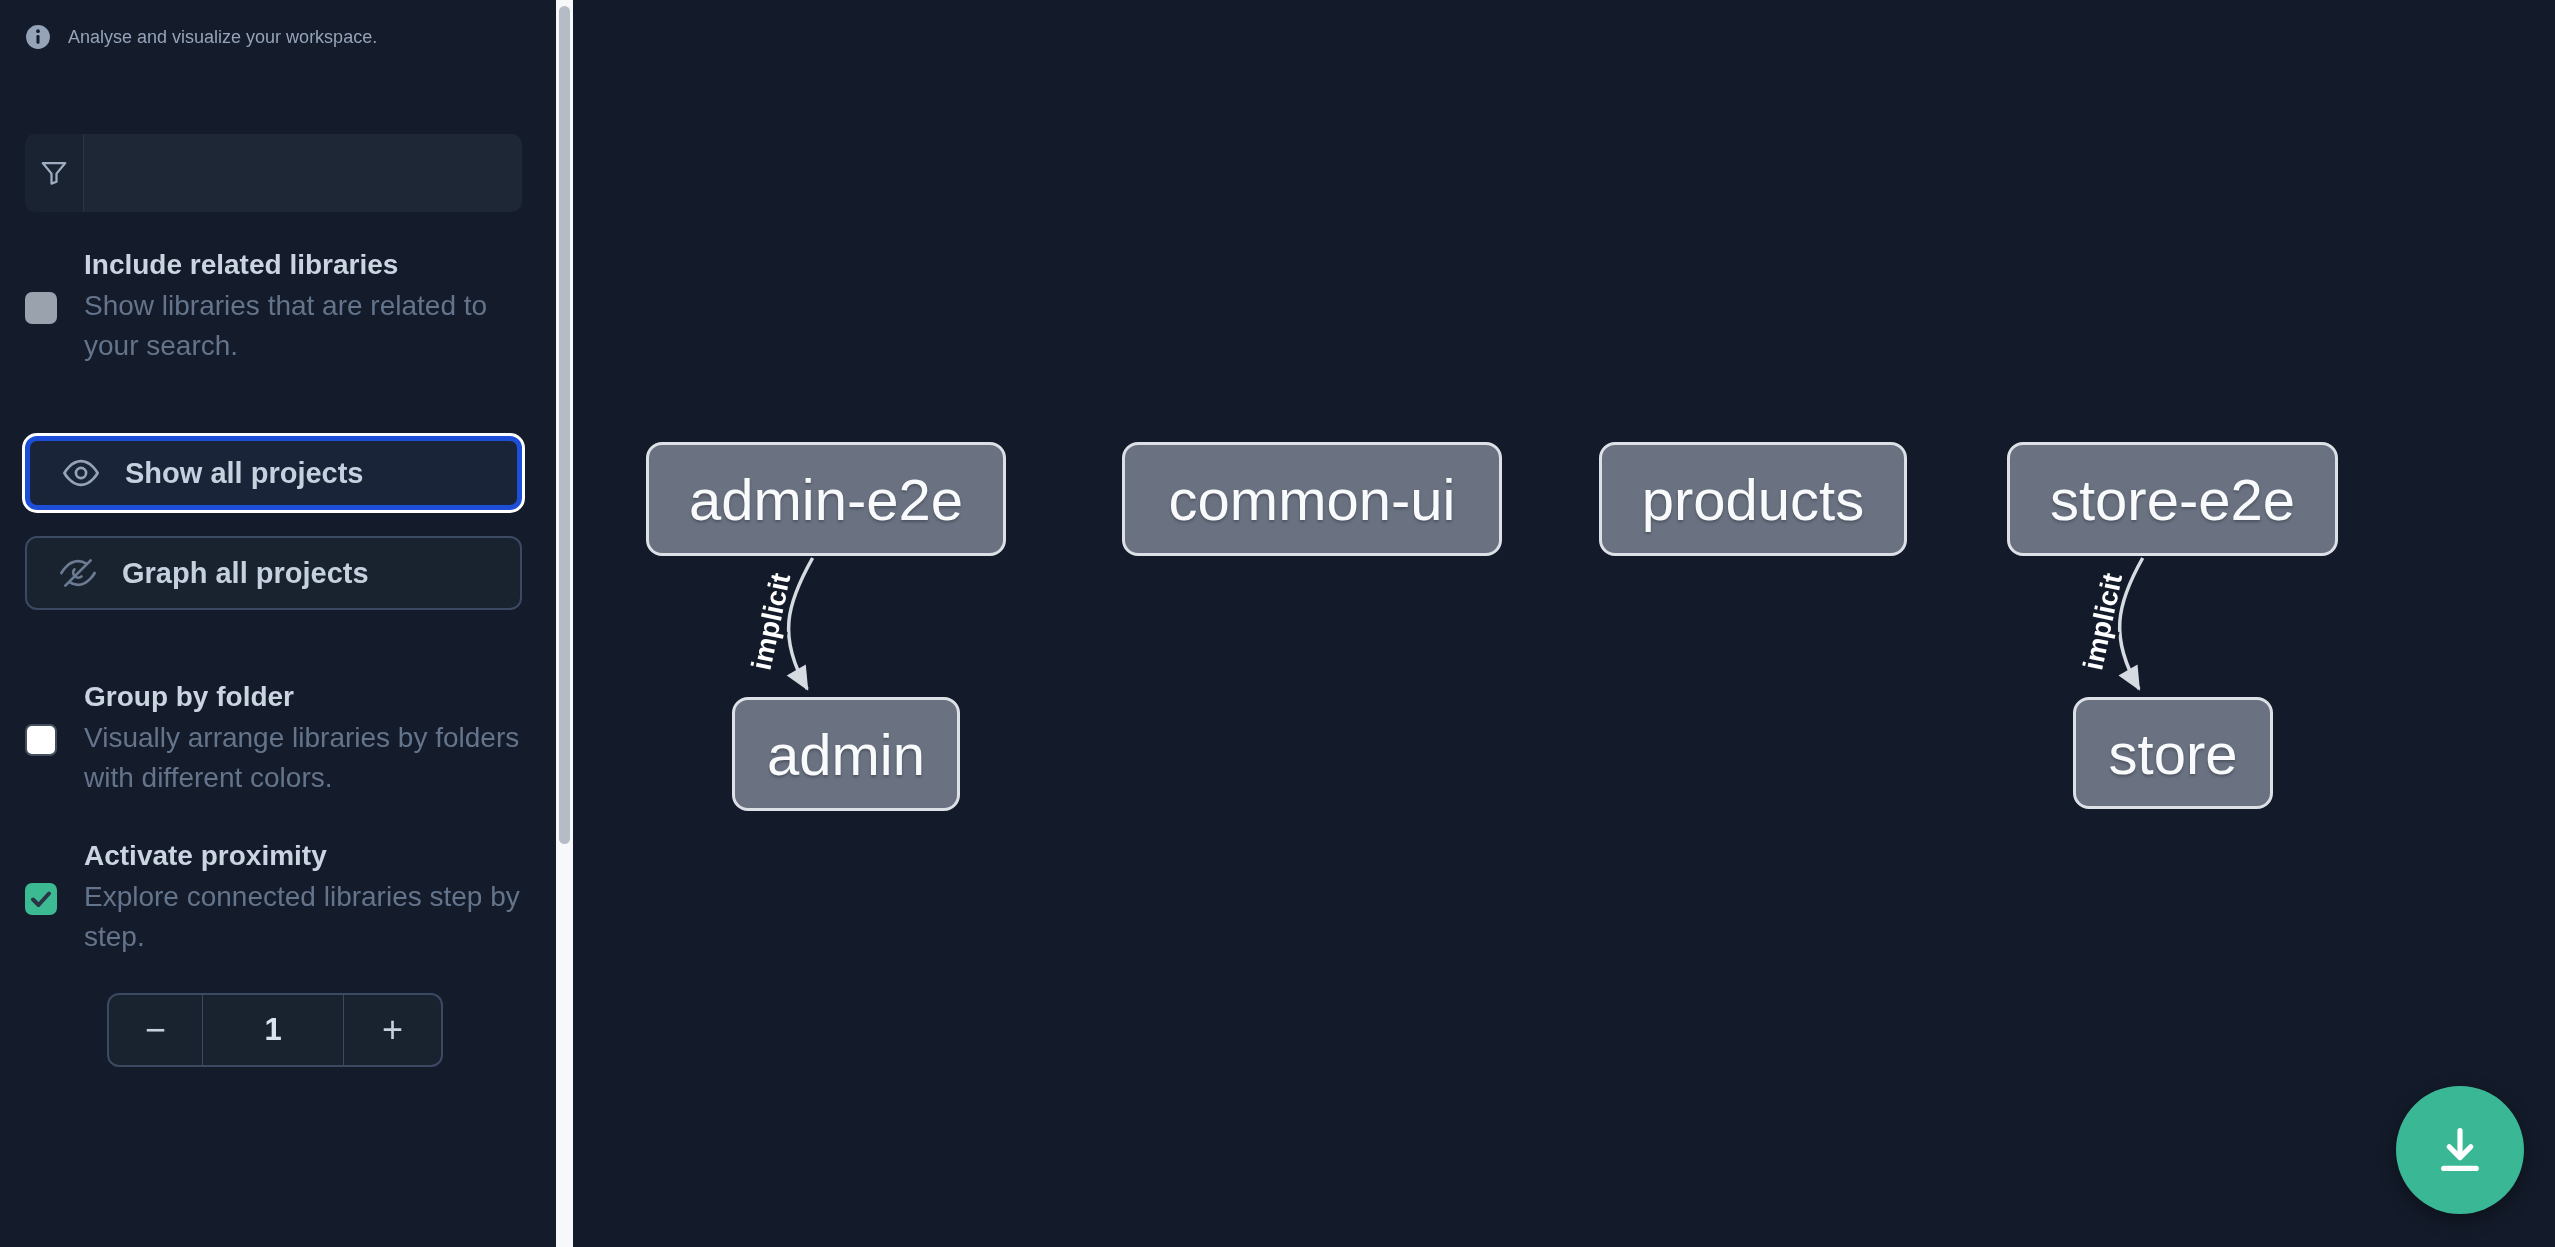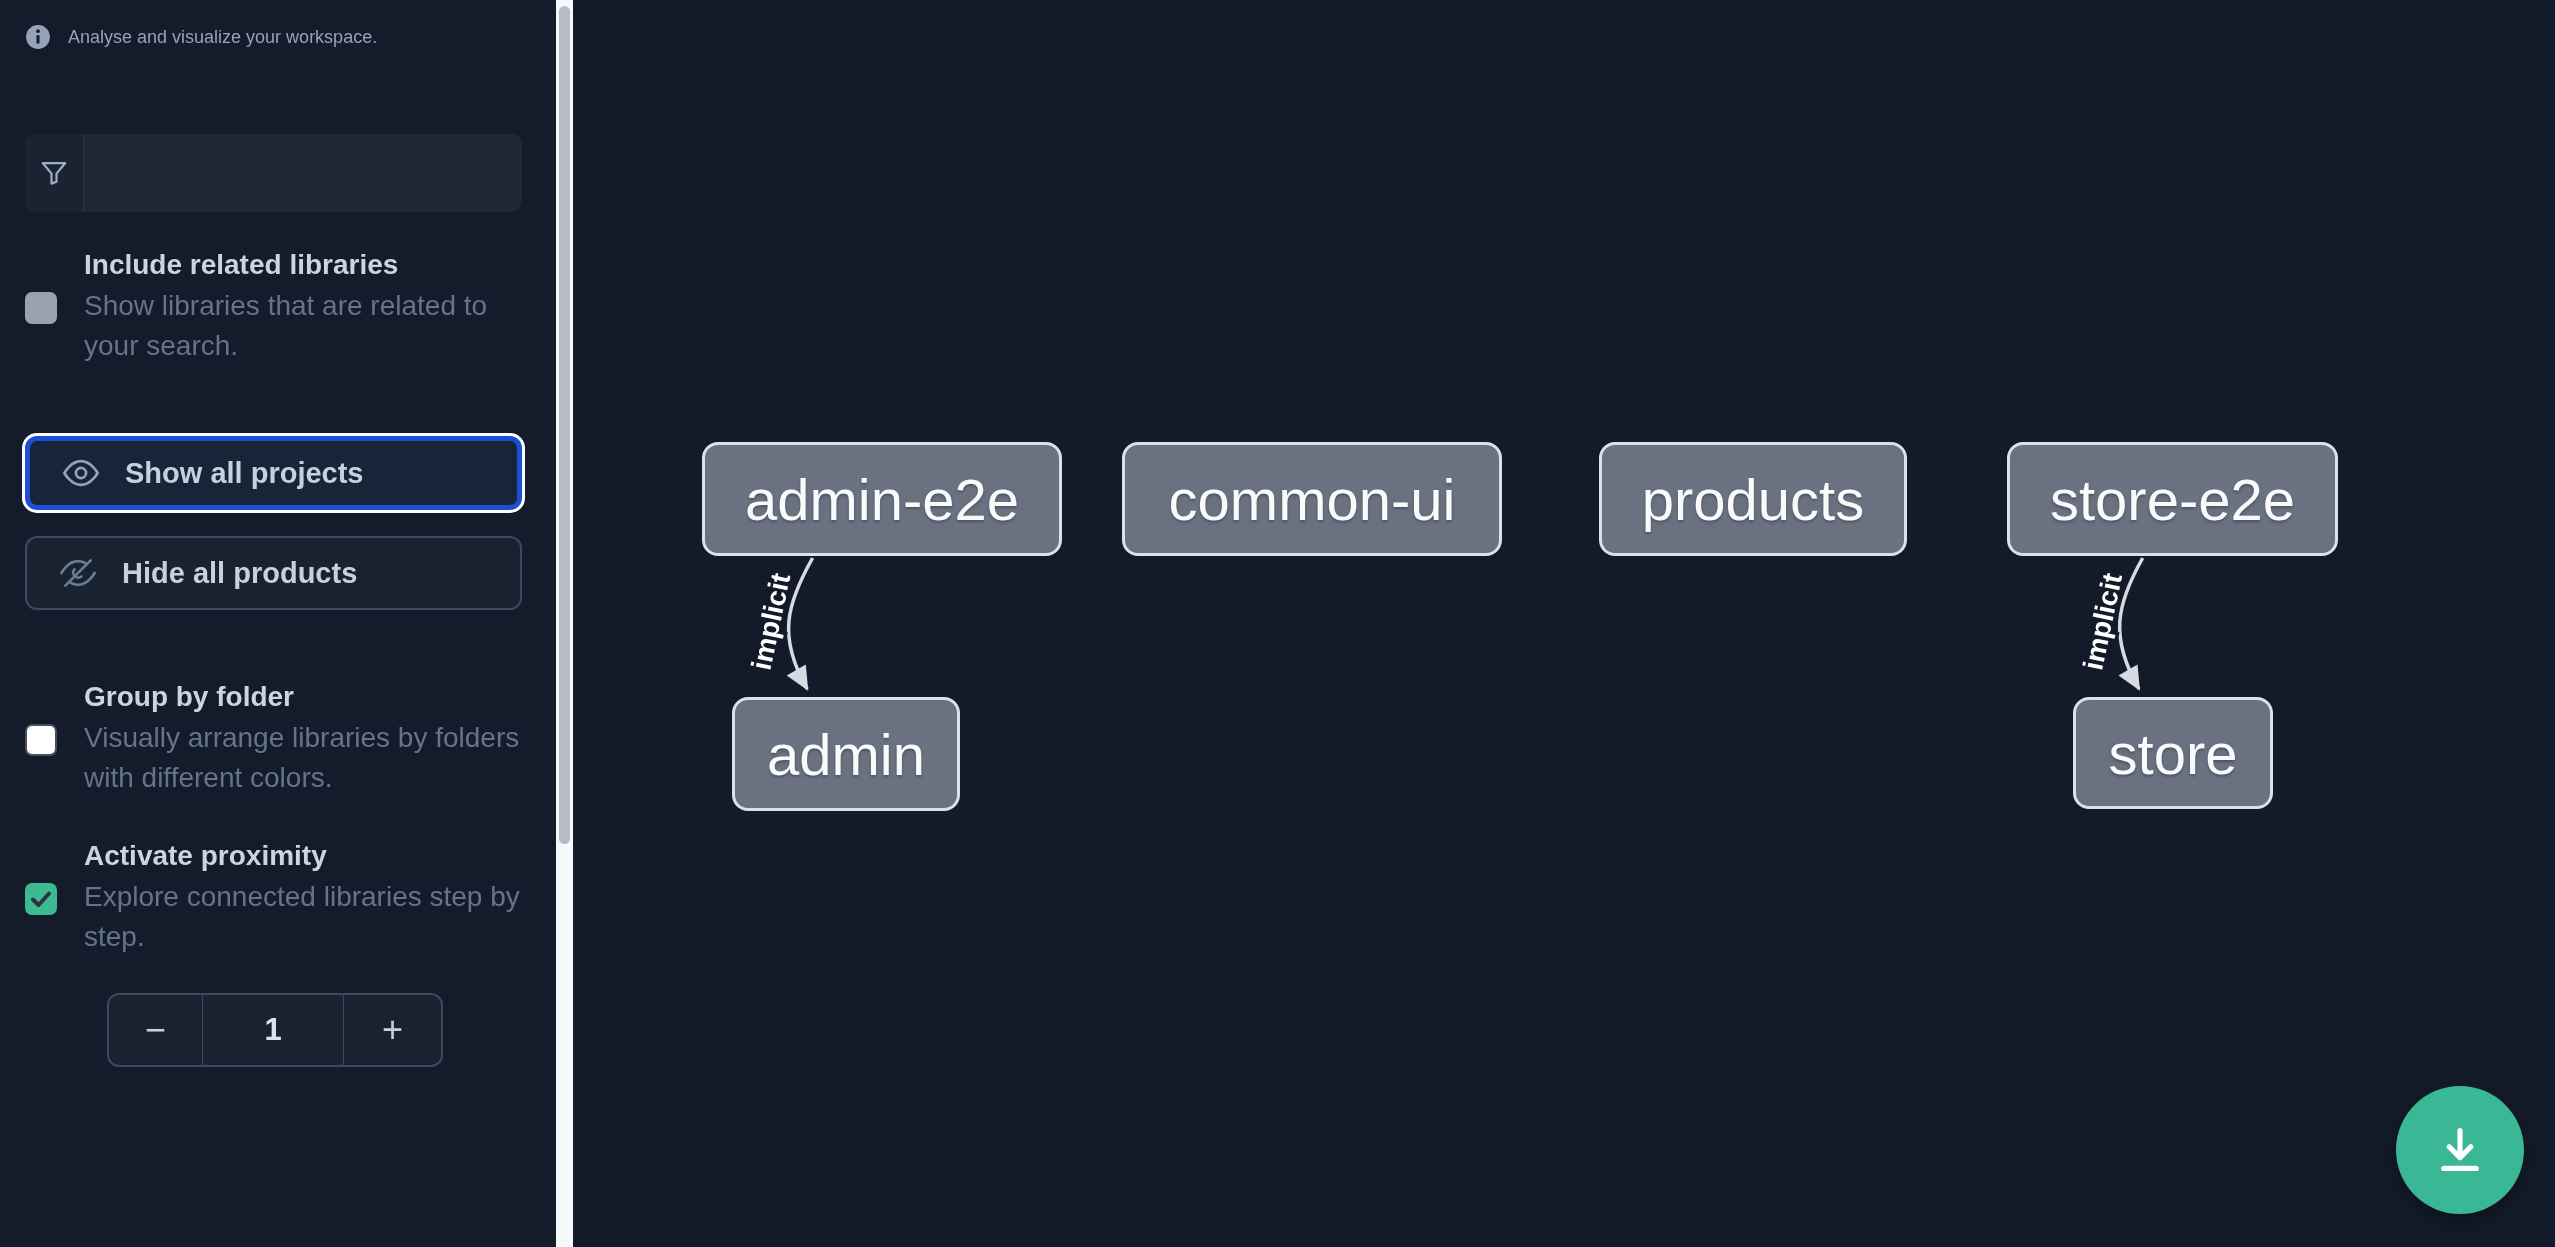--- a/index.html
+++ b/index.html
@@ -139,21 +139,21 @@
       <marker id="arrow" markerUnits="userSpaceOnUse" markerWidth="30" markerHeight="28" refX="24" refY="13" orient="auto">
         <path d="M2 2 L26 13 L2 24 Z" fill="#d6dae1"></path>
       </marker>
     </defs>
   <path d="M 812.6 558 C 786.6 604, 777.24 637, 807.24 689" class="edge" marker-end="url(#arrow)"></path>
       <text x="780.24" y="623.5" transform="rotate(-78 780.24 623.5)" class="edge-label">implicit</text>
       <path d="M 2142.71 558 C 2116.71 604, 2109 637, 2139 689" class="edge" marker-end="url(#arrow)"></path>
       <text x="2112" y="623.5" transform="rotate(-78 2112 623.5)" class="edge-label">implicit</text>
     </svg>
   <div>
-      <div class="gnode" style="left: 702px; top: 442px; width: 360px; height: 114px;">admin-e2e</div>
+      <div class="gnode" style="left: 646px; top: 442px; width: 360px; height: 114px;">admin-e2e</div>
       <div class="gnode" style="left: 1122px; top: 442px; width: 380px; height: 114px;">common-ui</div>
       <div class="gnode" style="left: 1599px; top: 442px; width: 308px; height: 114px;">products</div>
       <div class="gnode" style="left: 2007px; top: 442px; width: 331px; height: 114px;">store-e2e</div>
       <div class="gnode" style="left: 732px; top: 697px; width: 228px; height: 114px;">admin</div>
       <div class="gnode" style="left: 2073px; top: 697px; width: 200px; height: 112px;">store</div>
     </div>
 </div>
 
 <div class="sidebar">
 
@@ -190,21 +190,21 @@
     </svg>
     <span class="btn-label">Show all projects</span>
   </div>
 
   <div class="side-btn normal">
     <svg viewBox="0 0 24 24" fill="none" stroke="#6b7b93" stroke-width="1.7" stroke-linecap="round" stroke-linejoin="round">
       <path d="M1.5 12s4-7.5 10.5-7.5c2.1 0 3.9.7 5.4 1.7M22.5 12s-4 7.5-10.5 7.5c-2.1 0-3.9-.7-5.4-1.7"></path>
       <path d="M9.7 9.7a3.2 3.2 0 0 0 4.5 4.5"></path>
       <path d="M4 20 20 4"></path>
     </svg>
-    <span class="btn-label">Hide all products</span>
+    <span class="btn-label">Graph all projects</span>
   </div>
 
   <div class="check-block mt-group">
     <div class="checkbox white"></div>
     <div class="check-texts">
       <div class="check-label">Group by folder</div>
       <div class="check-desc">Visually arrange libraries by folders with different colors.</div>
     </div>
   </div>
 

